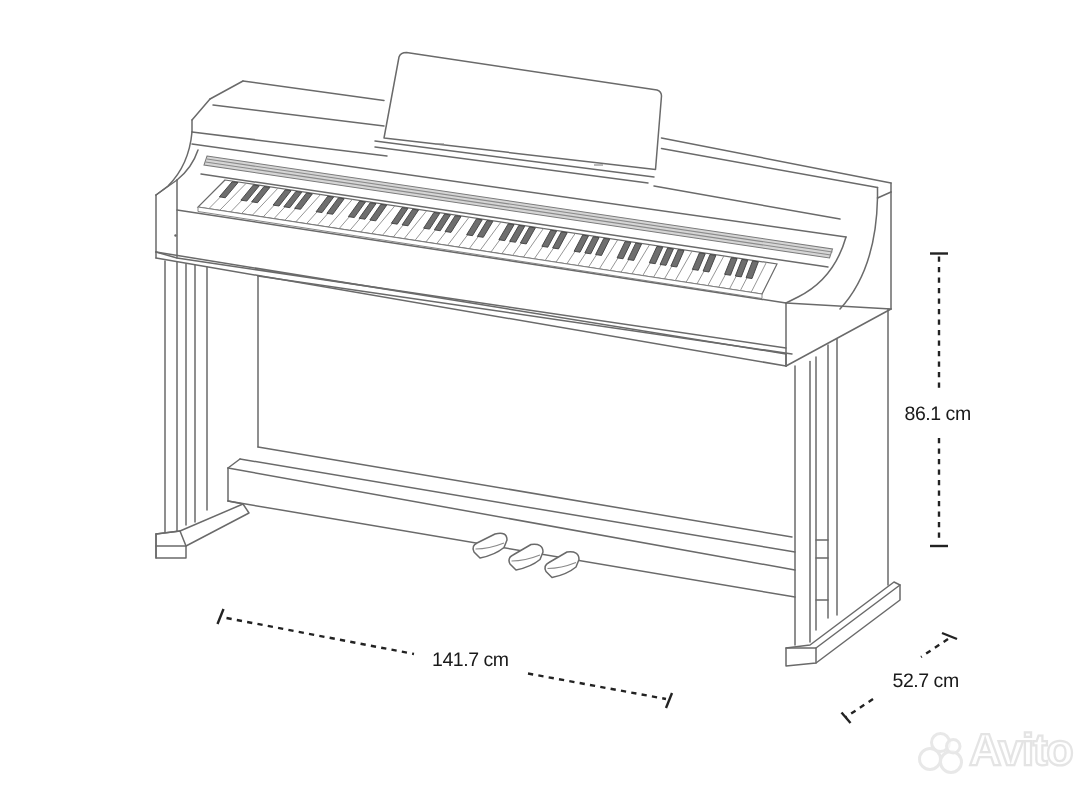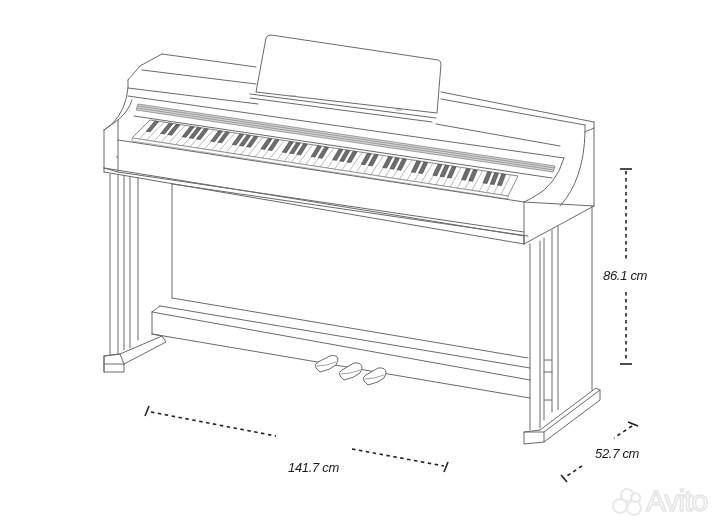--- a/index.html
+++ b/index.html
@@ -4,25 +4,25 @@
   <style>
     html, body { margin: 0; padding: 0; background: #ffffff; }
     body { width: 720px; height: 525px; overflow: hidden; position: relative; font-family: "Liberation Sans", sans-serif; }
     svg { position: absolute; left: 0; top: 0; }
     .ln { fill: none; stroke: #6a6a6a; stroke-width: 1; stroke-linejoin: round; stroke-linecap: round; }
     .ln2 { fill: none; stroke: #8a8a8a; stroke-width: 0.8; }
     .wht { fill: #ffffff; stroke: #6a6a6a; stroke-width: 1; stroke-linejoin: round; }
     .blk { fill: #6e6e6e; stroke: #3e3e3e; stroke-width: 0.6; }
     .dash { fill: none; stroke: #222; stroke-width: 1.6; stroke-dasharray: 3.5 3.5; }
     .tick { fill: none; stroke: #222; stroke-width: 1.6; }
-    .dim-label { position: absolute; font-size: 13px; color: #1a1a1a; white-space: nowrap; letter-spacing: -0.3px; font-style: italic; }
+    .dim-label { position: absolute; font-size: 13px; color: #1a1a1a; white-space: nowrap; letter-spacing: -0.3px; }
     .watermark { position: absolute; left: 612px; top: 484px; display: flex; align-items: center; gap: 4px; opacity: 0.55; }
     .wm-dots { position: relative; width: 30px; height: 26px; }
     .wm-dots span { position: absolute; border-radius: 50%; border: 2px solid #d6d6d6; background: rgba(255,255,255,0.6); }
-    .wm-text { font-size: 30px; font-weight: normal; color: #ffffff; -webkit-text-stroke: 1.5px #cfcfcf; letter-spacing: -1px; }
+    .wm-text { font-size: 30px; font-weight: bold; color: #ffffff; -webkit-text-stroke: 1.5px #cfcfcf; letter-spacing: -1px; }
   </style>
 </head>
 <body>
 
 <svg width="720" height="525" viewBox="0 0 720 525">
 
   <g>
     <path class="wht" d="M256,92 L266,38 Q267,35 271,35 L438,60 Q441,61 441,64 L437,113 L256,92 Z"></path>
     <path class="ln" d="M250,94 L436,118"></path>
     <path class="ln" d="M250,98 L432,122"></path>
@@ -240,21 +240,21 @@
 
   <g>
     <line class="tick" x1="628" y1="422" x2="638" y2="426"></line>
     <line class="dash" x1="632" y1="426" x2="614" y2="438"></line>
     <line class="dash" x1="582" y1="466" x2="564" y2="478"></line>
     <line class="tick" x1="561" y1="475" x2="567" y2="482"></line>
   </g>
 </svg>
 
 <div class="dim-label" style="left:603px; top:268px;">86.1 cm</div>
-<div class="dim-label" style="left:288px; top:432px;margin-top:28px;">141.7 cm</div>
+<div class="dim-label" style="left:288px; top:432px;">141.7 cm</div>
 <div class="dim-label" style="left:595px; top:446px;">52.7 cm</div>
 
 <div class="watermark">
   <div class="wm-dots">
     <span style="left:0; top:10px; width:12px; height:12px;"></span>
     <span style="left:8px; top:0; width:10px; height:10px;"></span>
     <span style="left:14px; top:12px; width:12px; height:12px;"></span>
     <span style="left:18px; top:4px; width:7px; height:7px;"></span>
   </div>
   <div class="wm-text">Avito</div>

